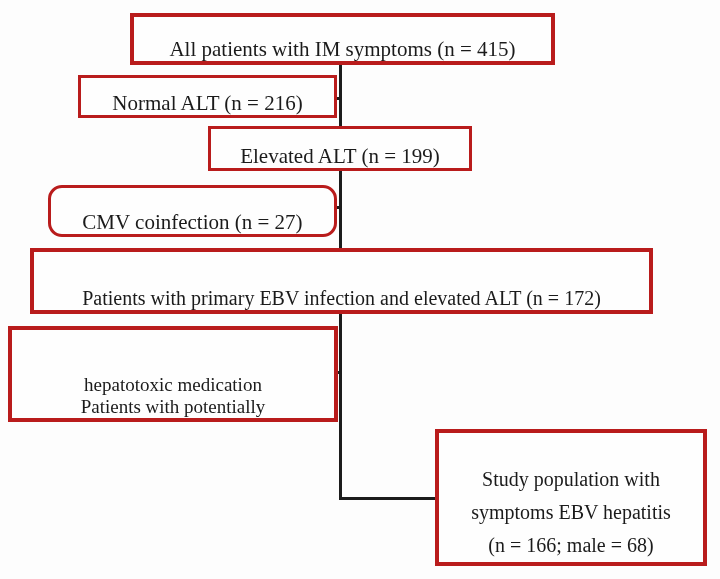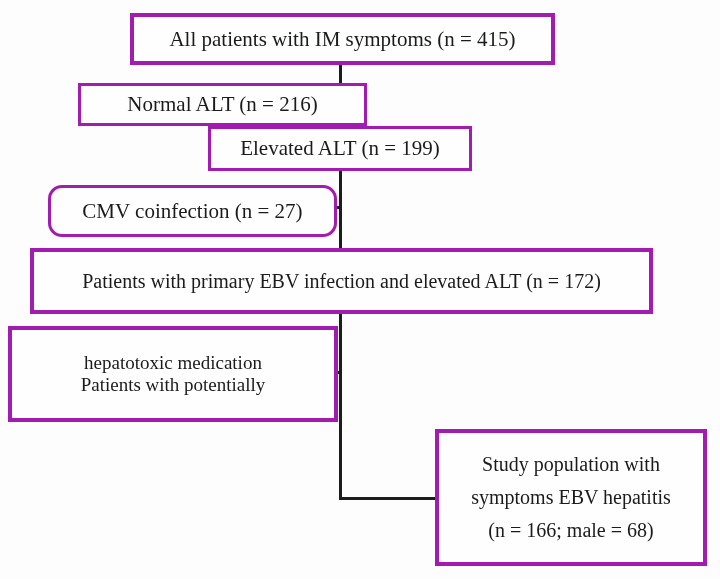--- a/index.html
+++ b/index.html
@@ -9,34 +9,34 @@
     width: 720px;
     height: 579px;
     background: #fdfdfd;
     font-family: "Liberation Serif", "DejaVu Serif", serif;
     color: #1b1b1b;
     overflow: hidden;
   }
   .node {
     position: absolute;
     background: #fefefe;
-    border: 3px solid #a21caf;
+    border: 3px solid #b91c1c;
     display: flex;
     flex-direction: column;
     align-items: center;
-    justify-content: center;
+    justify-content: flex-end;
     text-align: center;
     line-height: 1.15;
   }
   .node span { display: block; }
   .line { position: absolute; background: #1c1c1c; }
 
   
   .box-all       { left: 130px; top: 13px;  width: 425px; height: 52px;  border-width: 4px; font-size: 21px; }
-  .box-normal    { left: 78px;  top: 83px;  width: 289px; height: 43px;  font-size: 21px; }
+  .box-normal    { left: 78px;  top: 75px;  width: 259px; height: 43px;  font-size: 21px; }
   .box-elevated  { left: 208px; top: 126px; width: 264px; height: 45px;  font-size: 21px; }
   .box-cmv       { left: 48px;  top: 185px; width: 289px; height: 52px;  font-size: 21px; border-radius: 14px; }
   .box-ebv       { left: 30px;  top: 248px; width: 623px; height: 66px;  border-width: 4px; font-size: 20px; }
   .box-hepatox   { left: 8px;   top: 326px; width: 330px; height: 96px;  border-width: 4px; font-size: 19px; line-height: 22px; }
   .box-hepatox .gap-line { margin-top: 9px; }
   .box-study     { left: 435px; top: 429px; width: 272px; height: 137px; border-width: 4px; font-size: 20px; line-height: 33px; }
 
   
   .spine-1  { left: 339px; top: 65px;  width: 3px;  height: 61px; }
   .spine-2  { left: 339px; top: 171px; width: 3px;  height: 77px; }

